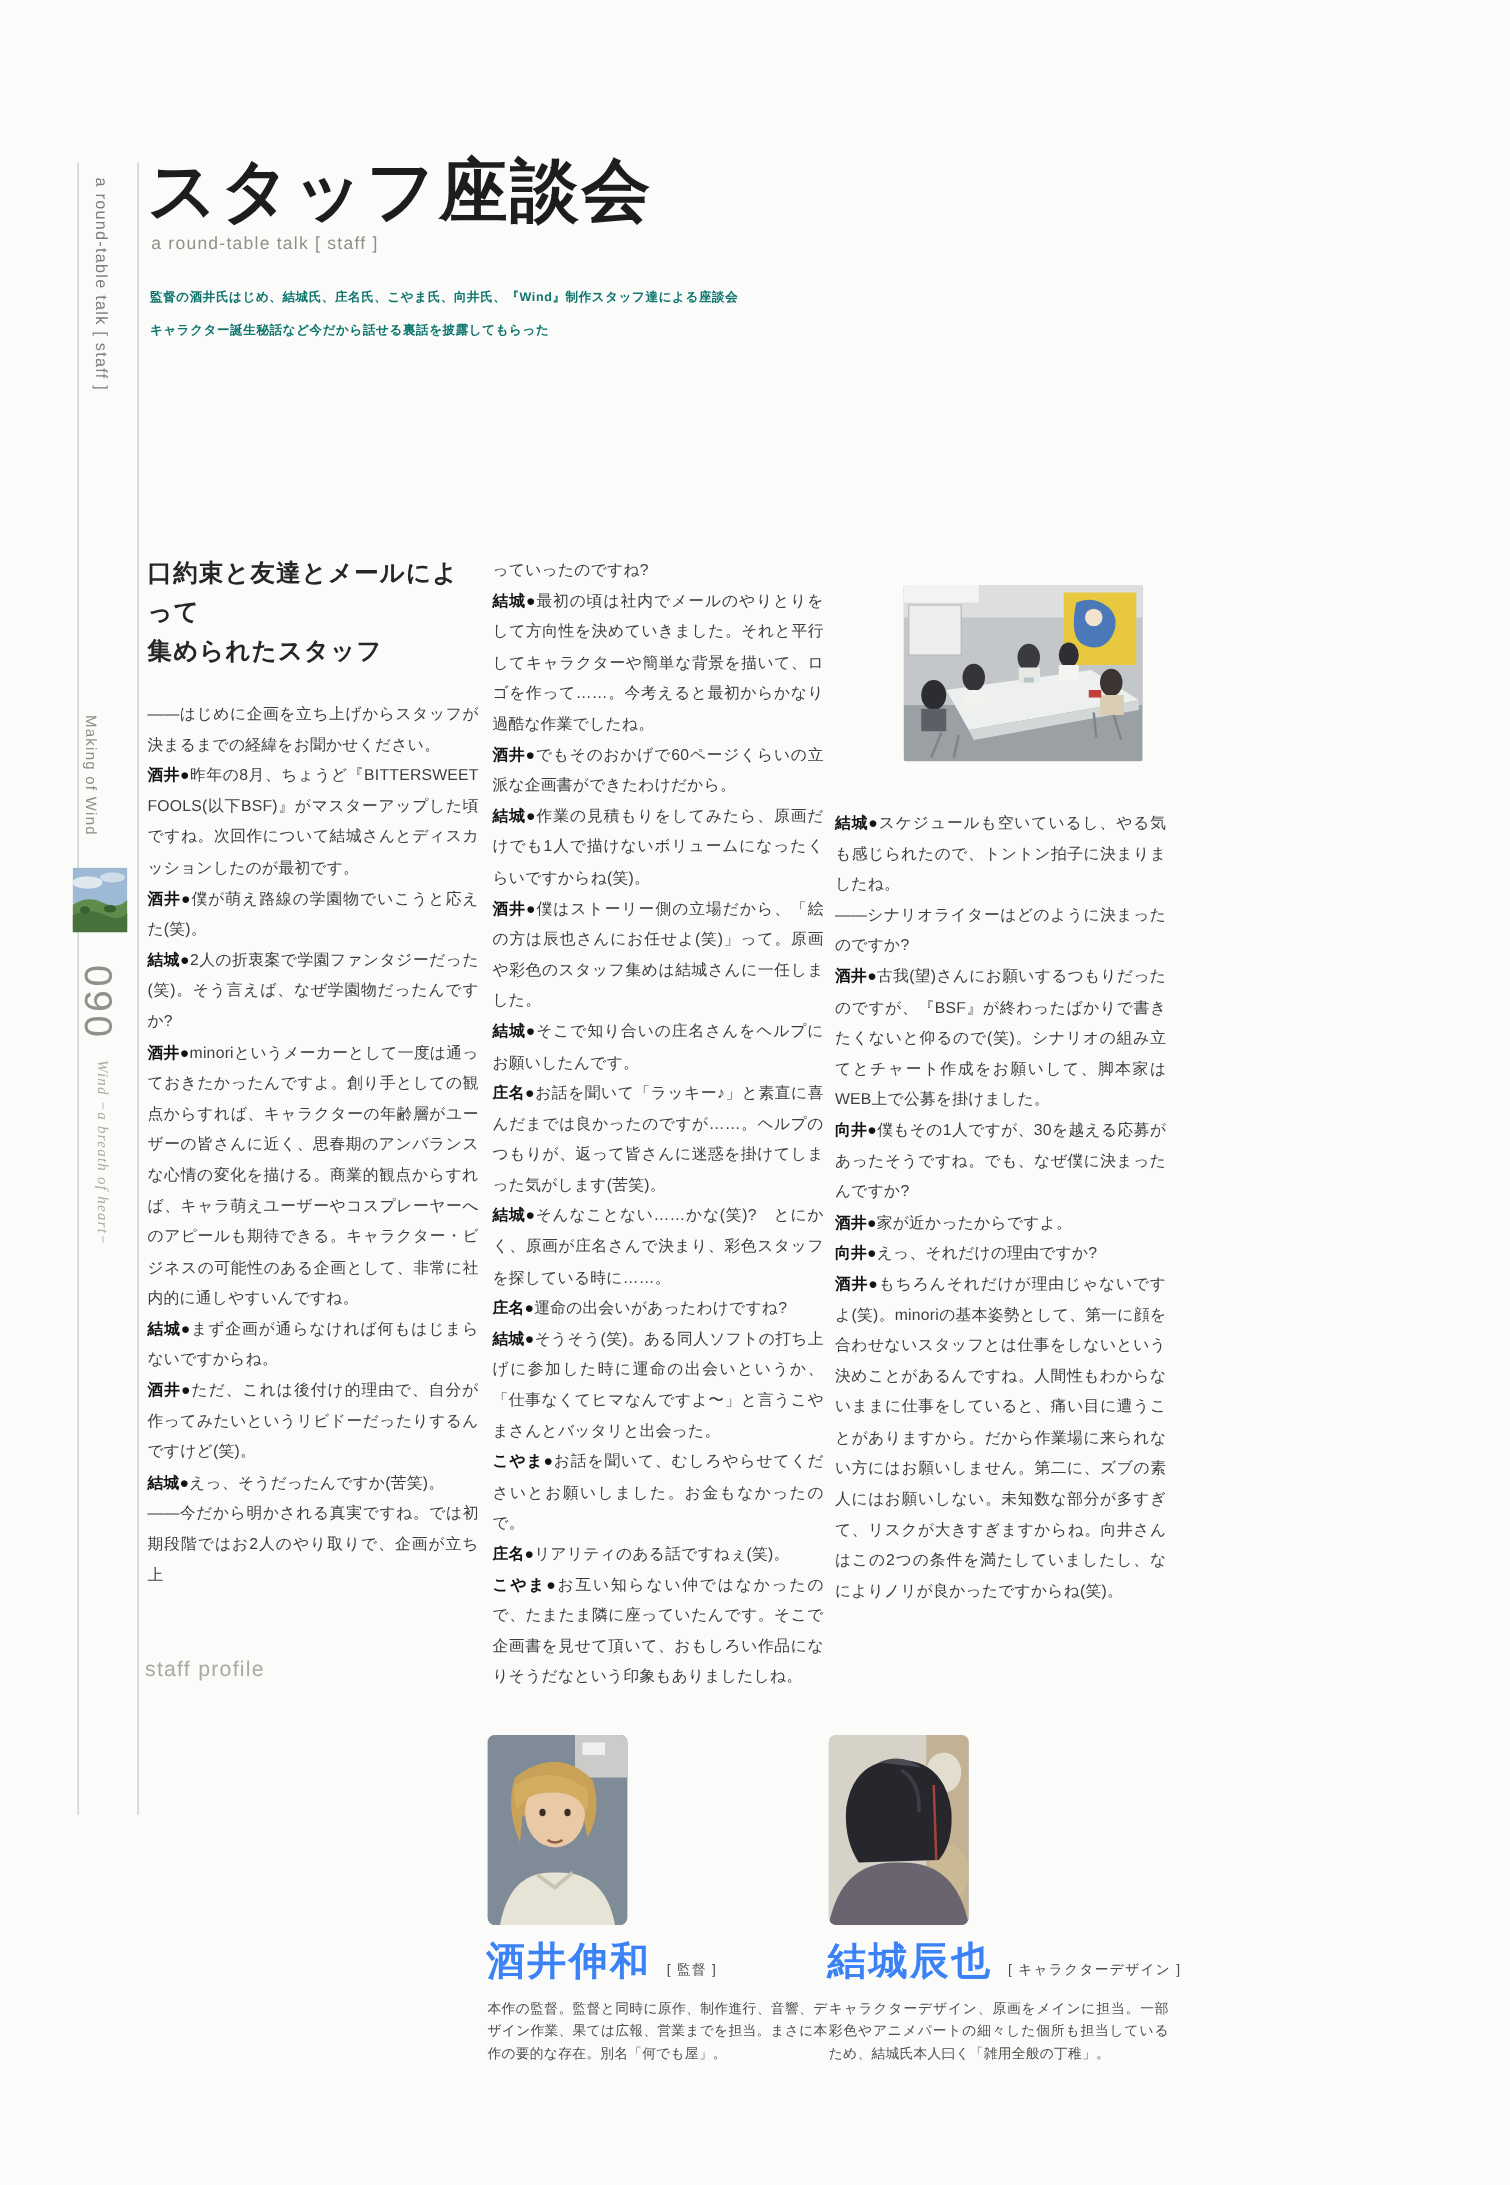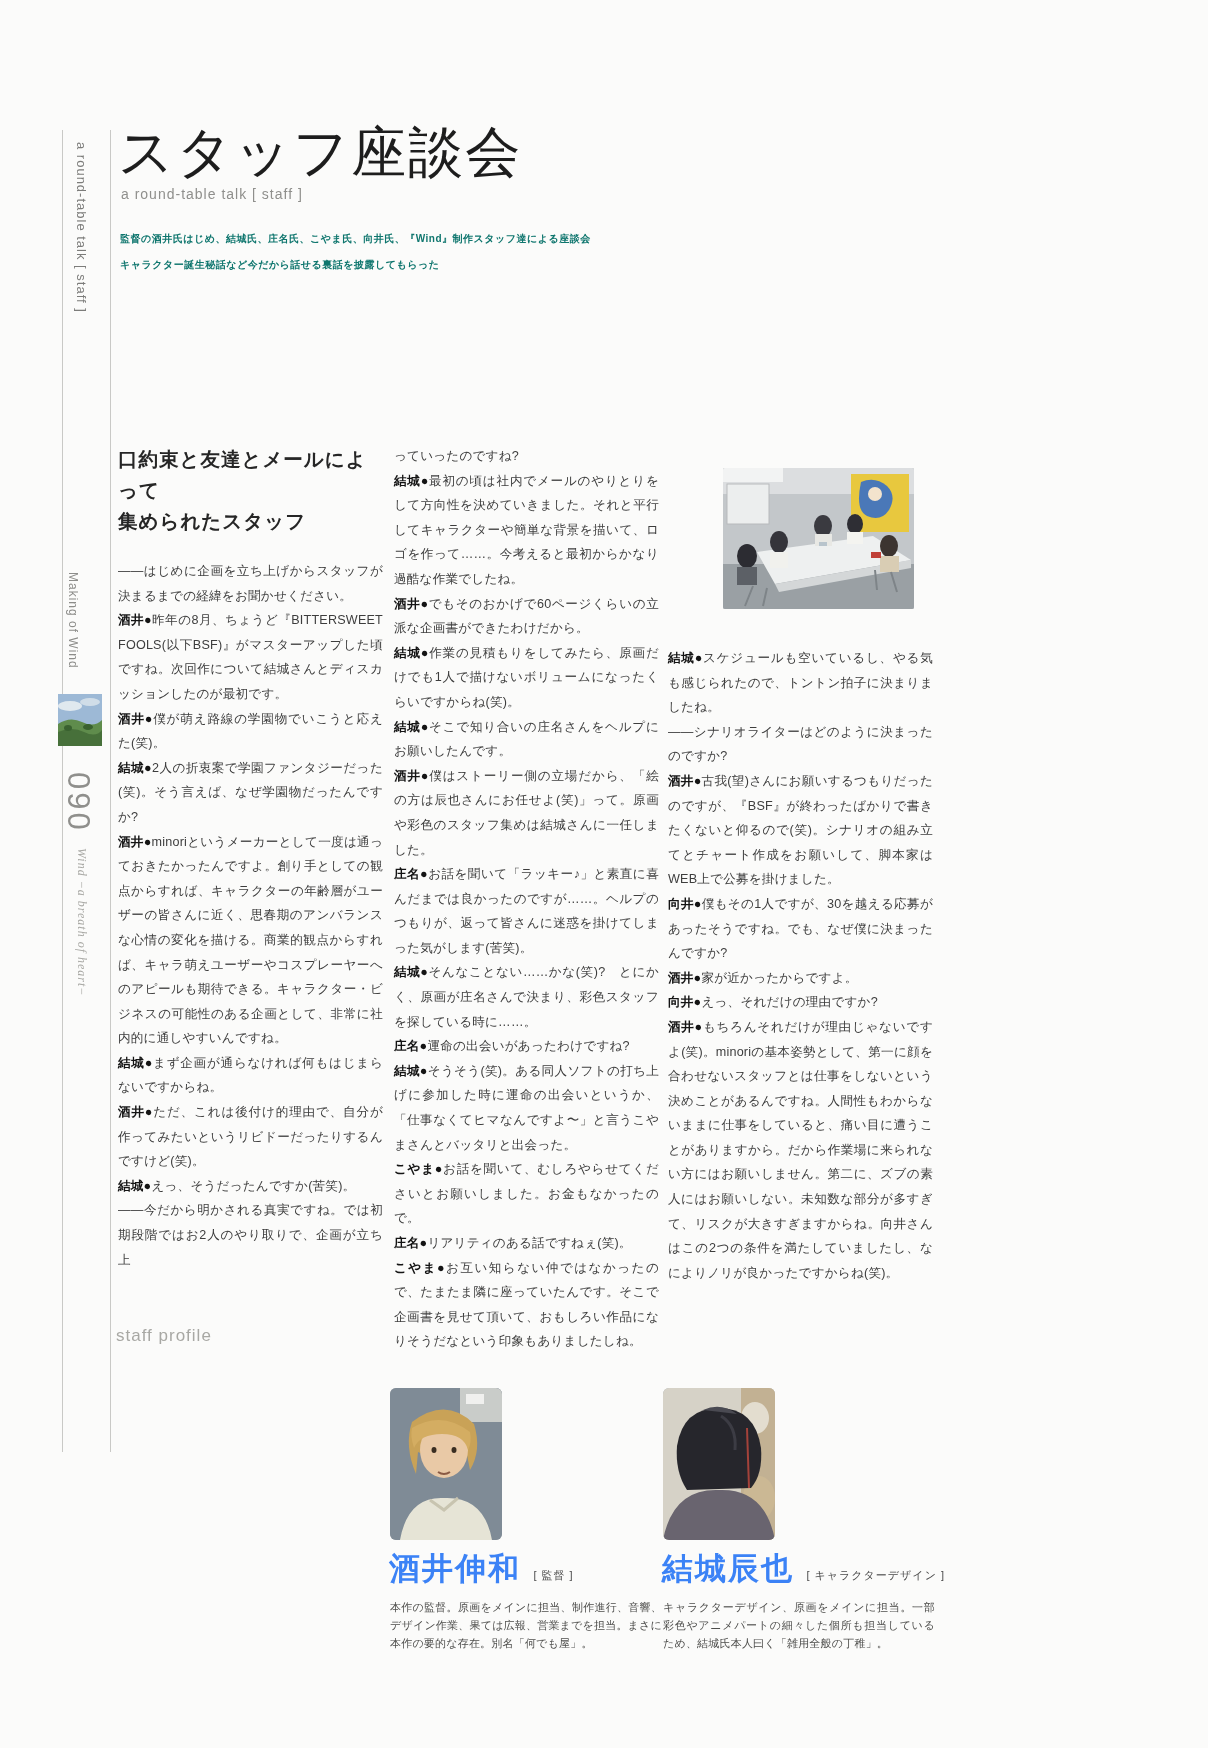--- a/index.html
+++ b/index.html
@@ -17,21 +17,21 @@
   .vtext{writing-mode:vertical-rl;text-orientation:mixed;white-space:nowrap;}
   .side-talk{left:74px;top:142px;font-size:13px;color:#7c7c7a;letter-spacing:1px;}
   .side-making{left:66px;top:572px;font-size:12px;color:#8d8d8a;letter-spacing:1px;}
   .side-pageno{left:60px;top:772px;font-size:31px;color:#8f8f8c;letter-spacing:3px;font-weight:400;}
   .side-script{left:74px;top:848px;font-size:12px;color:#a9a9a5;
     font-family:"Liberation Serif","DejaVu Serif",serif;font-style:italic;letter-spacing:1px;}
   .thumb{left:58px;top:694px;width:44px;height:52px;overflow:hidden;}
   .staff-profile-label{left:116px;top:1326px;font-size:17px;color:#a8a8a4;letter-spacing:1px;}
 
   
-  .page-title{left:118px;top:122px;font-size:55px;color:#1d1d1d;letter-spacing:2px;font-weight:400;line-height:1.1;}
+  .page-title{left:118px;top:122px;font-size:55px;color:#1d1d1d;letter-spacing:2px;font-weight:700;line-height:1.1;}
   .page-subtitle{left:121px;top:186px;font-size:14px;color:#8f8f8c;letter-spacing:1px;}
   .lead{left:120px;top:226px;width:720px;font-size:10px;font-weight:bold;color:#0f766e;line-height:26px;letter-spacing:.5px;}
 
   
   .col{width:265px;font-size:12.6px;line-height:24.6px;text-align:justify;color:#3d3d3d;letter-spacing:.2px;}
   .col p{margin:0;}
   .col p b{color:#141414;font-weight:bold;}
   .col-1{left:118px;top:444px;}
   .col-2{left:394px;top:444px;}
   .col-3{left:668px;top:646px;}
@@ -133,22 +133,22 @@
     <p><b>結城●</b>まず企画が通らなければ何もはじまらないですからね。</p>
     <p><b>酒井●</b>ただ、これは後付け的理由で、自分が作ってみたいというリビドーだったりするんですけど(笑)。</p>
     <p><b>結城●</b>えっ、そうだったんですか(苦笑)。</p>
     <p>——今だから明かされる真実ですね。では初期段階ではお2人のやり取りで、企画が立ち上</p>
   </div>
 <div class="abs col col-2">
     <p>っていったのですね?</p>
     <p><b>結城●</b>最初の頃は社内でメールのやりとりをして方向性を決めていきました。それと平行してキャラクターや簡単な背景を描いて、ロゴを作って……。今考えると最初からかなり過酷な作業でしたね。</p>
     <p><b>酒井●</b>でもそのおかげで60ページくらいの立派な企画書ができたわけだから。</p>
     <p><b>結城●</b>作業の見積もりをしてみたら、原画だけでも1人で描けないボリュームになったくらいですからね(笑)。</p>
+    <p><b>酒井●</b>僕はストーリー側の立場だから、「絵の方は辰也さんにお任せよ(笑)」って。原画や彩色のスタッフ集めは結城さんに一任しました。</p>
     <p><b>結城●</b>そこで知り合いの庄名さんをヘルプにお願いしたんです。</p>
-    <p><b>酒井●</b>僕はストーリー側の立場だから、「絵の方は辰也さんにお任せよ(笑)」って。原画や彩色のスタッフ集めは結城さんに一任しました。</p>
     <p><b>庄名●</b>お話を聞いて「ラッキー♪」と素直に喜んだまでは良かったのですが……。ヘルプのつもりが、返って皆さんに迷惑を掛けてしまった気がします(苦笑)。</p>
     <p><b>結城●</b>そんなことない……かな(笑)?　とにかく、原画が庄名さんで決まり、彩色スタッフを探している時に……。</p>
     <p><b>庄名●</b>運命の出会いがあったわけですね?</p>
     <p><b>結城●</b>そうそう(笑)。ある同人ソフトの打ち上げに参加した時に運命の出会いというか、「仕事なくてヒマなんですよ〜」と言うこやまさんとバッタリと出会った。</p>
     <p><b>こやま●</b>お話を聞いて、むしろやらせてくださいとお願いしました。お金もなかったので。</p>
     <p><b>庄名●</b>リアリティのある話ですねぇ(笑)。</p>
     <p><b>こやま●</b>お互い知らない仲ではなかったので、たまたま隣に座っていたんです。そこで企画書を見せて頂いて、おもしろい作品になりそうだなという印象もありましたしね。</p>
   </div>
 <div class="abs col col-3">
     <p><b>結城●</b>スケジュールも空いているし、やる気も感じられたので、トントン拍子に決まりましたね。</p>
@@ -186,19 +186,19 @@
     <path d="M58,28 q16,10 14,34" stroke="#3c3c44" stroke-width="3" fill="none"></path>
     <path d="M84,40 l2,60" stroke="#a4423a" stroke-width="2" fill="none"></path>
     <path d="M0,152 q10,-52 56,-50 q46,-2 56,50z" fill="#69646f"></path>
   </svg>
 </div>
 
 <div class="abs profile-name-row name1">
   <span class="profile-name">酒井伸和</span>
   <span class="profile-role">[ 監督 ]</span>
 </div>
-<div class="abs profile-bio bio1">本作の監督。原画をメインに担当、制作進行、音響、デザイン作業、果ては広報、営業までを担当。まさに本作の要的な存在。別名「何でも屋」。</div>
+<div class="abs profile-bio bio1">本作の監督。監督と同時に原作、制作進行、音響、デザイン作業、果ては広報、営業までを担当。まさに本作の要的な存在。別名「何でも屋」。</div>
 
 <div class="abs profile-name-row name2">
   <span class="profile-name">結城辰也</span>
   <span class="profile-role">[ キャラクターデザイン ]</span>
 </div>
 <div class="abs profile-bio bio2">キャラクターデザイン、原画をメインに担当。一部彩色やアニメパートの細々した個所も担当しているため、結城氏本人曰く「雑用全般の丁稚」。</div>
 
 </body></html>

